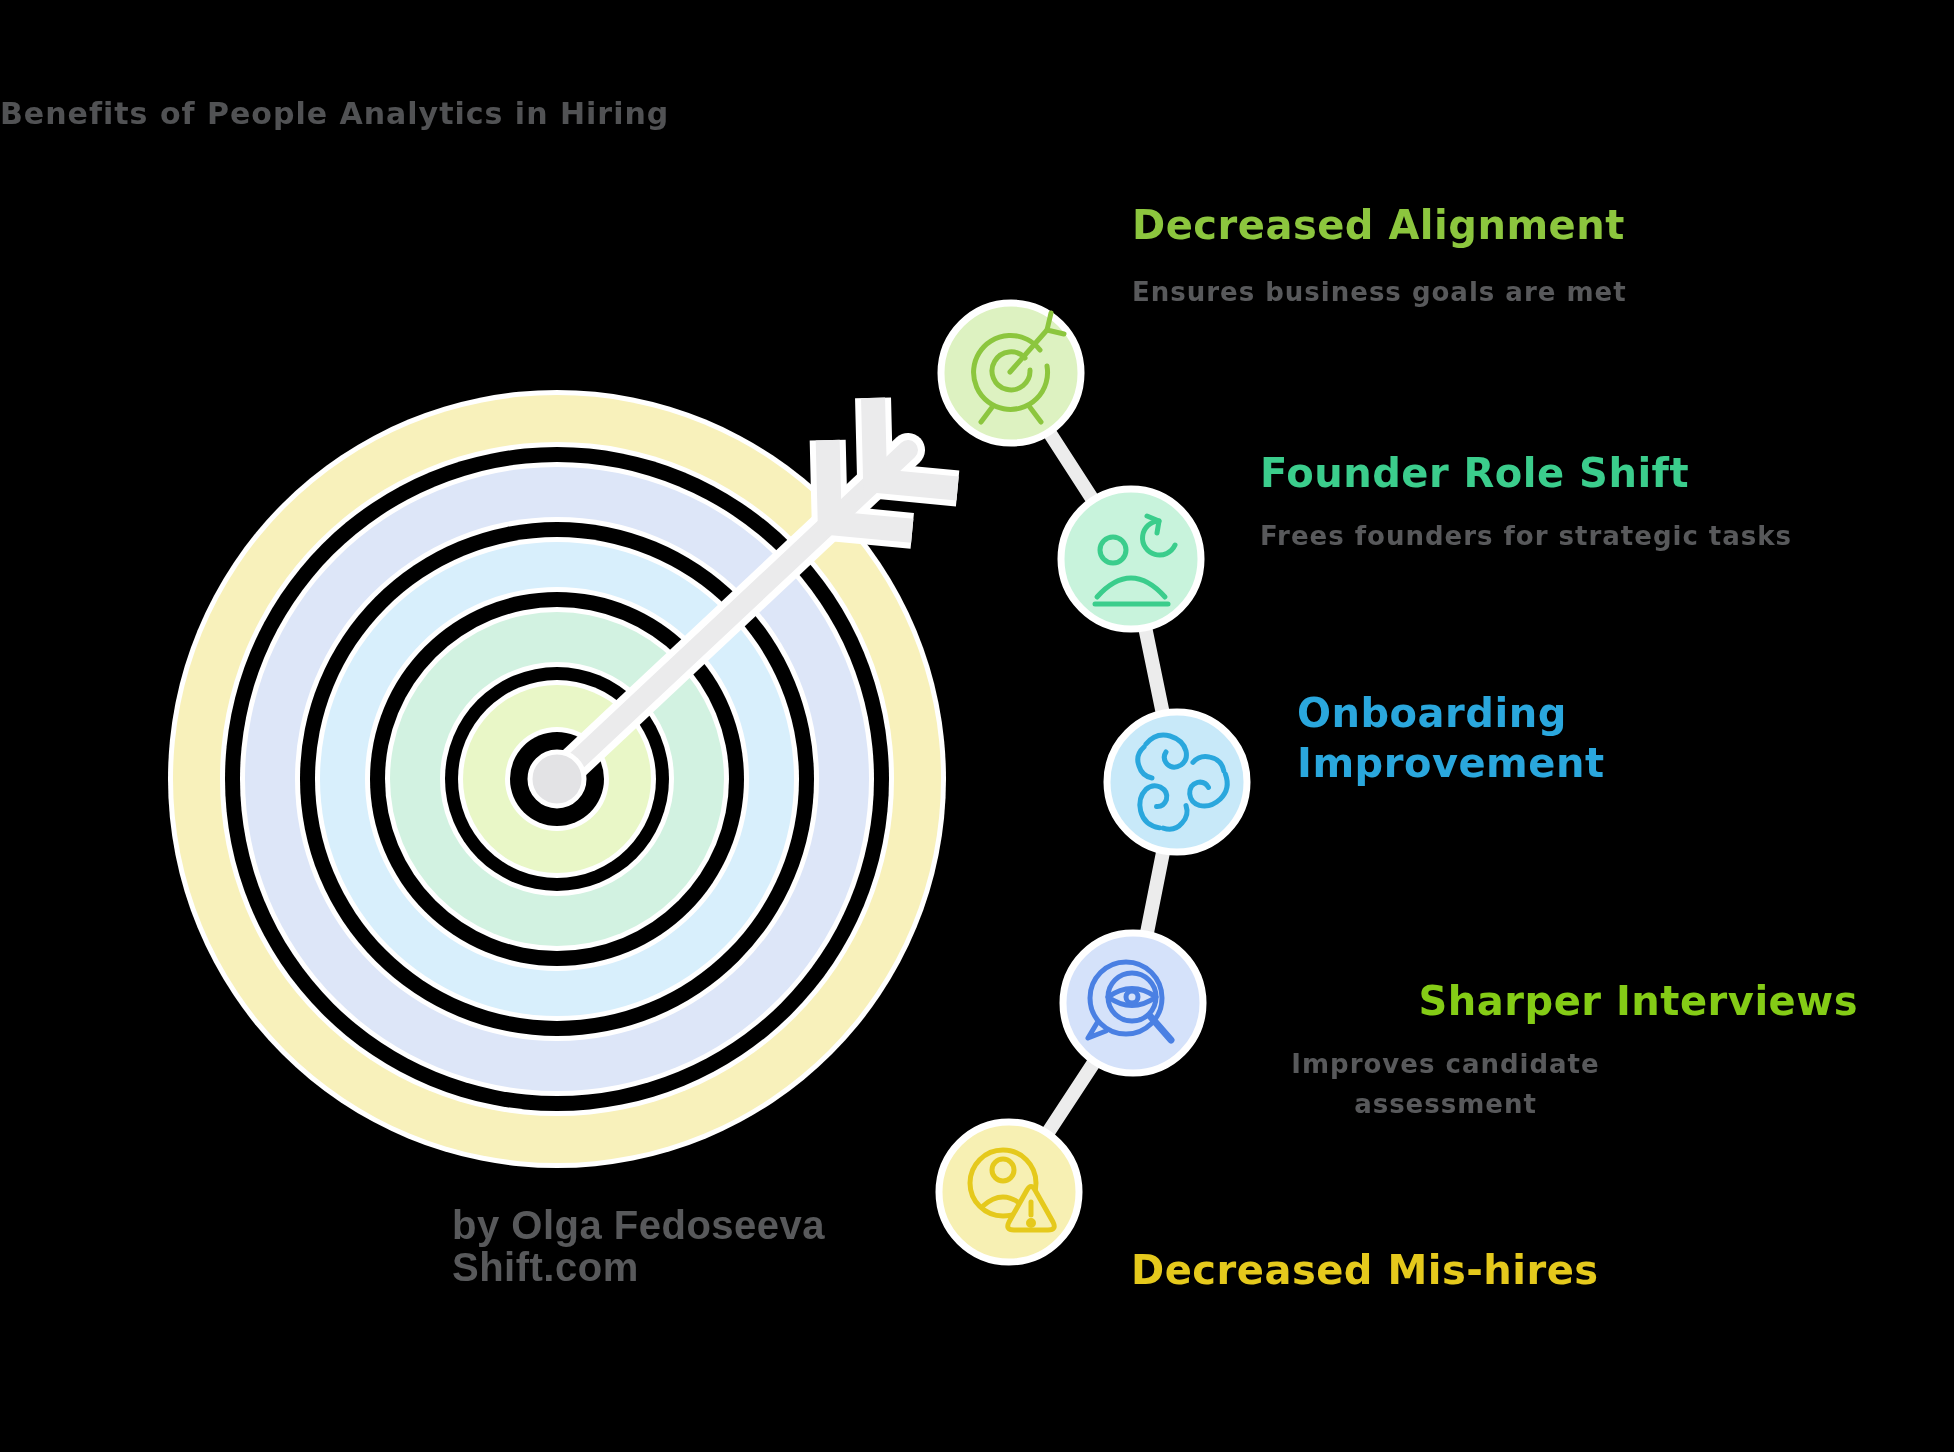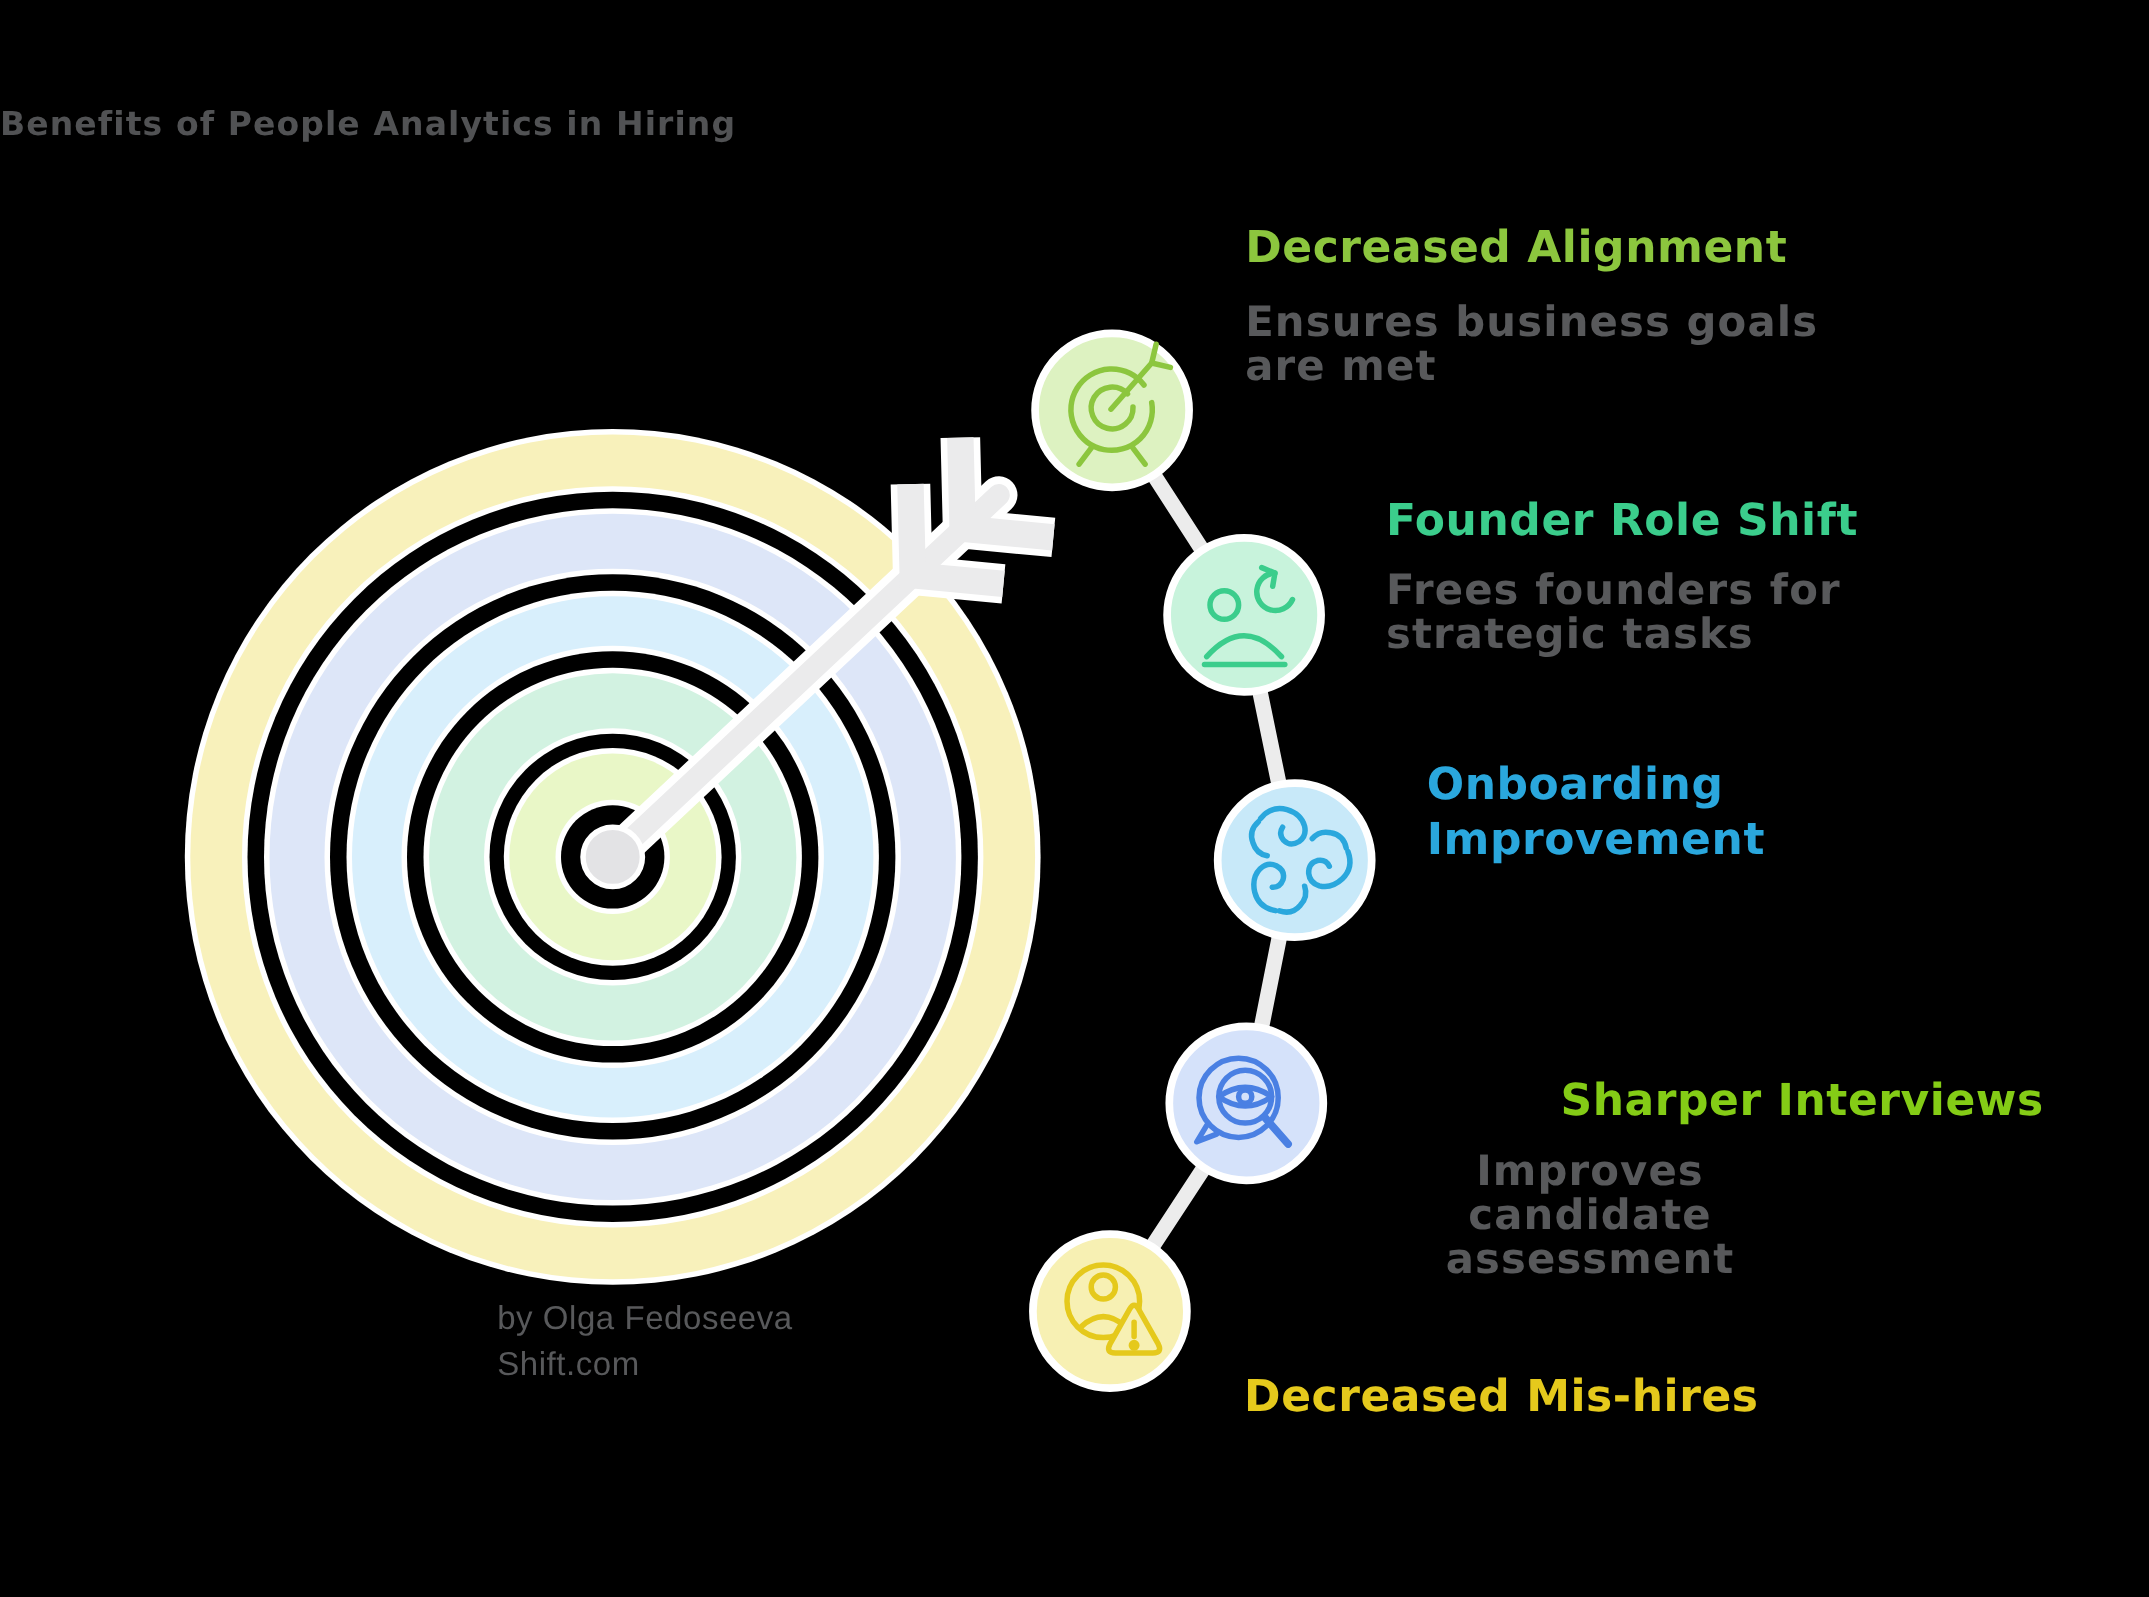--- a/index.html
+++ b/index.html
@@ -2,23 +2,23 @@
 <html><head>
 <meta charset="utf-8">
 <style>
   html,body{margin:0;padding:0;background:#000;}
   .canvas{position:relative;width:1954px;height:1452px;background:#000;overflow:hidden;
           font-family:"DejaVu Sans",sans-serif;}
   .art{position:absolute;left:0;top:0;}
   .main-title{position:absolute;left:0;top:96px;width:1890px;
               font-size:30px;font-weight:700;letter-spacing:1px;}
   .item-title{position:absolute;font-size:40px;font-weight:700;letter-spacing:.5px;line-height:50px;}
-  .item-desc{position:absolute;font-size:38px;font-weight:700;letter-spacing:1px;line-height:40px;}
-  .byline{position:absolute;left:452px;top:1178px;font-family:"Liberation Sans",sans-serif;
-          font-size:30px;font-weight:400;line-height:42px;letter-spacing:.5px;}
+  .item-desc{position:absolute;font-size:26px;font-weight:700;letter-spacing:1px;line-height:40px;}
+  .byline{position:absolute;left:452px;top:1204px;font-family:"Liberation Sans",sans-serif;
+          font-size:40px;font-weight:700;line-height:42px;letter-spacing:.5px;}
   
   .t1{left:1132px;top:200px;width:560px;}
   .d1{left:1132px;top:272px;width:525px;}
   .t2{left:1260px;top:448px;width:600px;}
   .d2{left:1260px;top:516px;width:560px;}
   .t3{left:1297px;top:688px;width:330px;}
   .d3{left:1297px;top:800px;width:440px;}
   .t4{left:1258px;top:976px;width:600px;}
   .d4{left:1258px;top:1044px;width:375px;text-align:center;}
   .t5{left:1131px;top:1245px;width:600px;}

